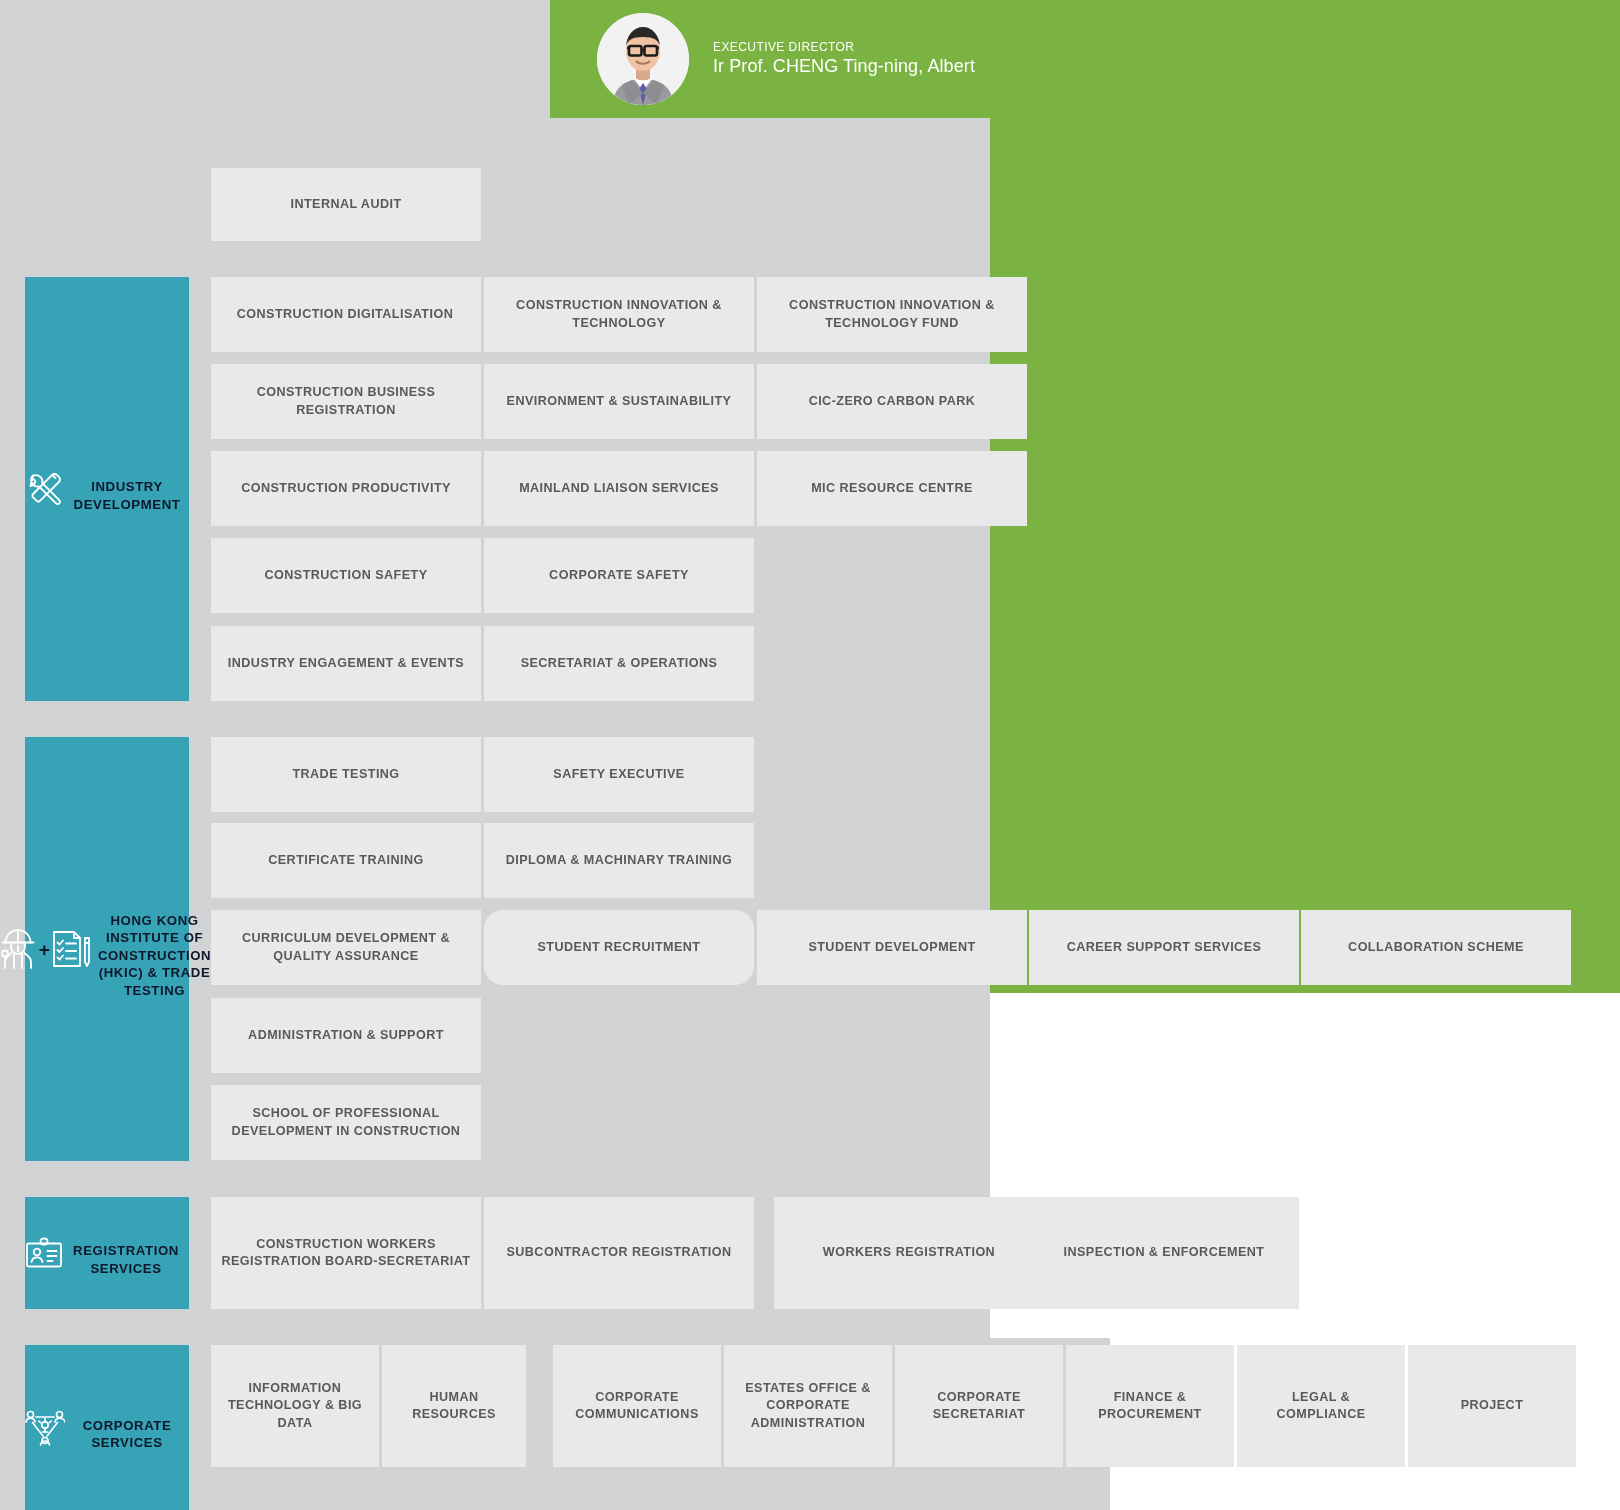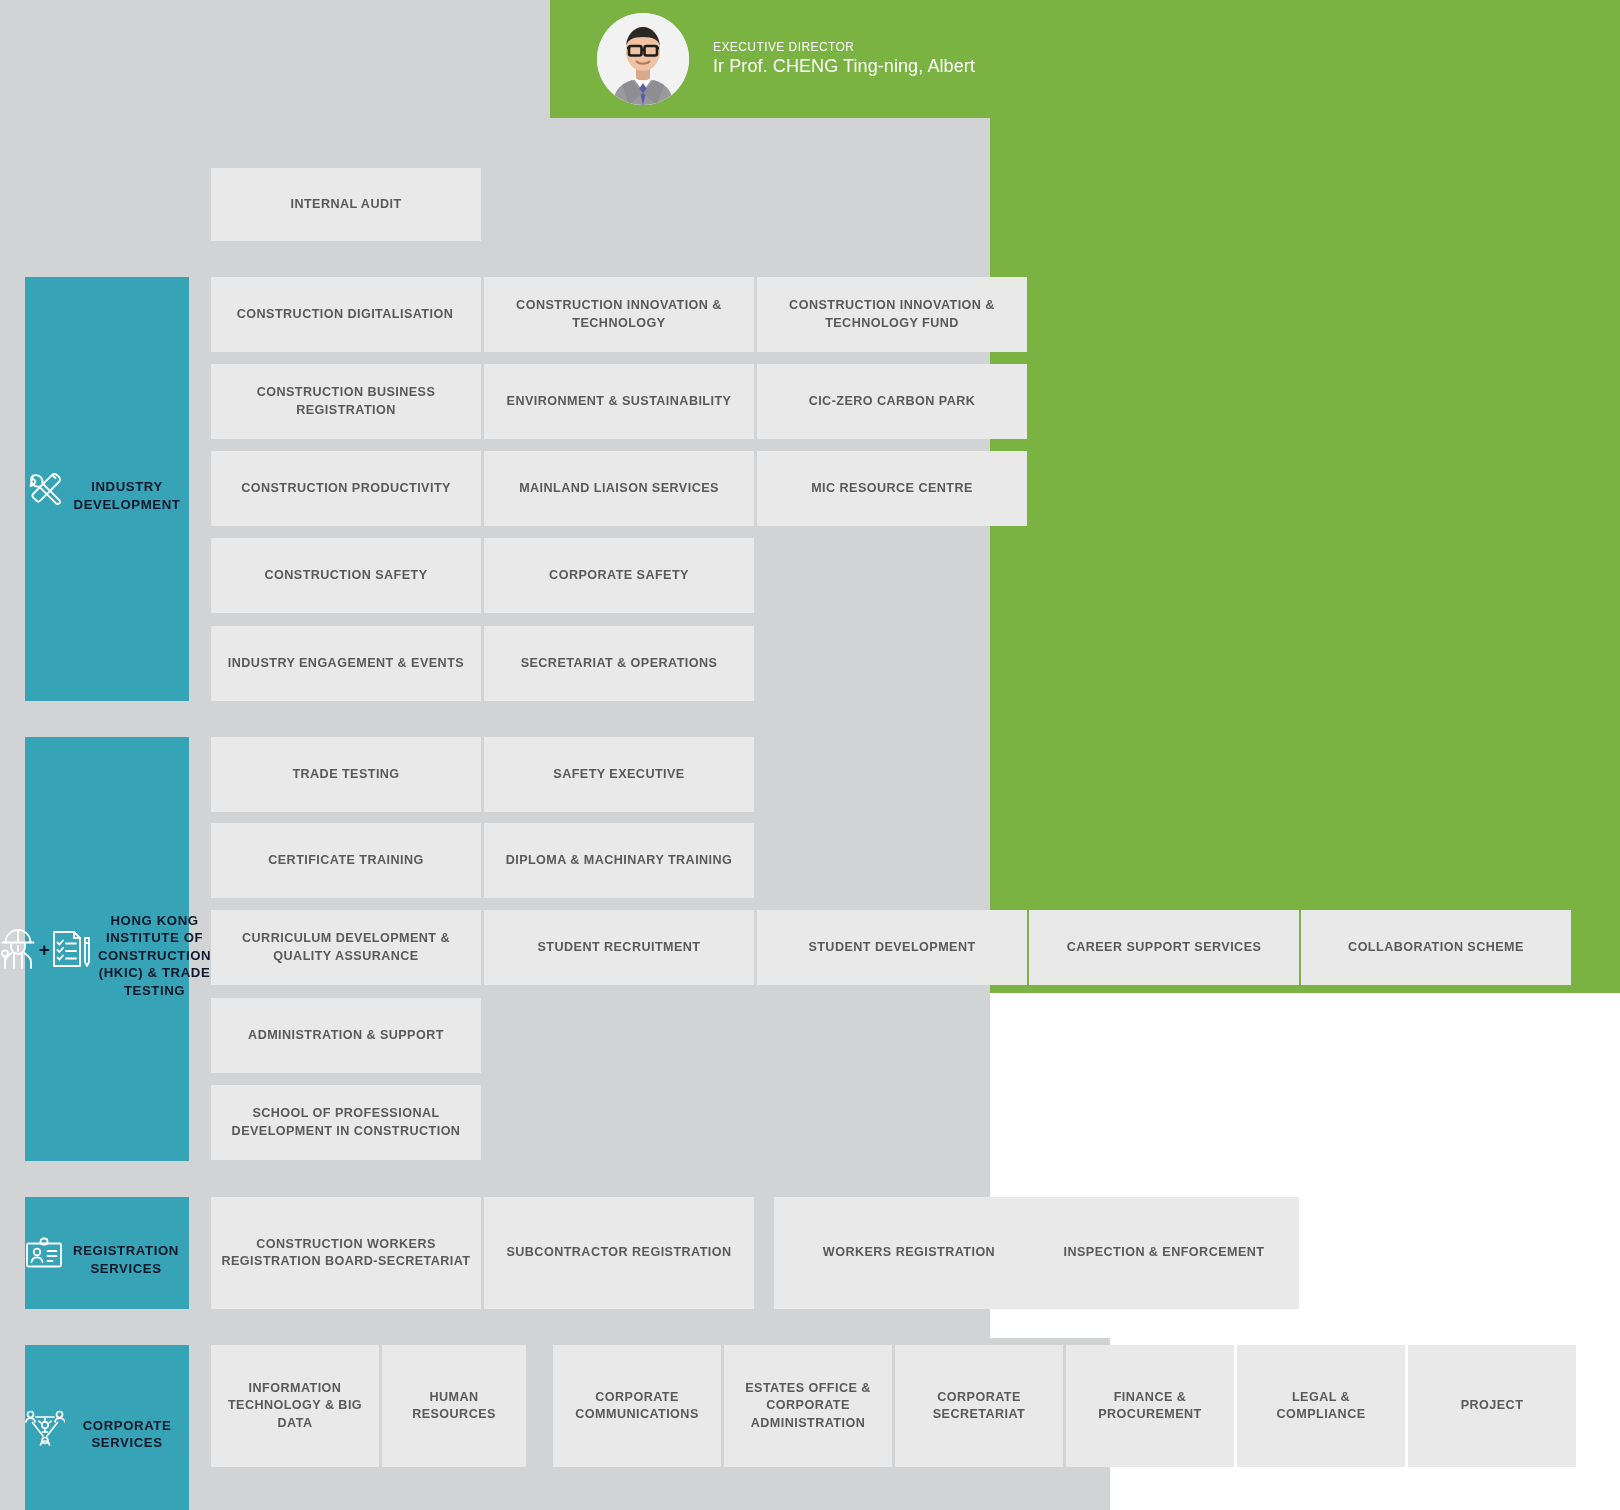--- a/index.html
+++ b/index.html
@@ -239,21 +239,21 @@
   <div class="unit" style="left:211px;top:626px;width:270px;height:75px;">INDUSTRY ENGAGEMENT &amp; EVENTS</div>
   <div class="unit" style="left:484px;top:626px;width:270px;height:75px;">SECRETARIAT &amp; OPERATIONS</div>
 
   <div class="unit" style="left:211px;top:737px;width:270px;height:75px;">TRADE TESTING</div>
   <div class="unit" style="left:484px;top:737px;width:270px;height:75px;">SAFETY EXECUTIVE</div>
 
   <div class="unit" style="left:211px;top:823px;width:270px;height:75px;">CERTIFICATE TRAINING</div>
   <div class="unit" style="left:484px;top:823px;width:270px;height:75px;">DIPLOMA &amp; MACHINARY TRAINING</div>
 
   <div class="unit" style="left:211px;top:910px;width:270px;height:75px;">CURRICULUM DEVELOPMENT &amp; QUALITY ASSURANCE</div>
-  <div class="unit" style="left:484px;top:910px;width:270px;height:75px;">STUDENT RECRUITMENT</div>
+  <div class="unit" style="left:484px;top:910px;width:270px;height:75px;border-radius:19px;">STUDENT RECRUITMENT</div>
   <div class="unit" style="left:757px;top:910px;width:270px;height:75px;">STUDENT DEVELOPMENT</div>
   <div class="unit" style="left:1029px;top:910px;width:270px;height:75px;">CAREER SUPPORT SERVICES</div>
   <div class="unit" style="left:1301px;top:910px;width:270px;height:75px;">COLLABORATION SCHEME</div>
 
   <div class="unit" style="left:211px;top:998px;width:270px;height:75px;">ADMINISTRATION &amp; SUPPORT</div>
   <div class="unit" style="left:211px;top:1085px;width:270px;height:75px;">SCHOOL OF PROFESSIONAL DEVELOPMENT IN CONSTRUCTION</div>
 
   <div class="unit" style="left:211px;top:1197px;width:270px;height:112px;">CONSTRUCTION WORKERS REGISTRATION BOARD-SECRETARIAT</div>
   <div class="unit" style="left:484px;top:1197px;width:270px;height:112px;">SUBCONTRACTOR REGISTRATION</div>
   <div class="unit" style="left:757px;top:1197px;width:270px;height:112px;margin-left:17px;">WORKERS REGISTRATION</div>

